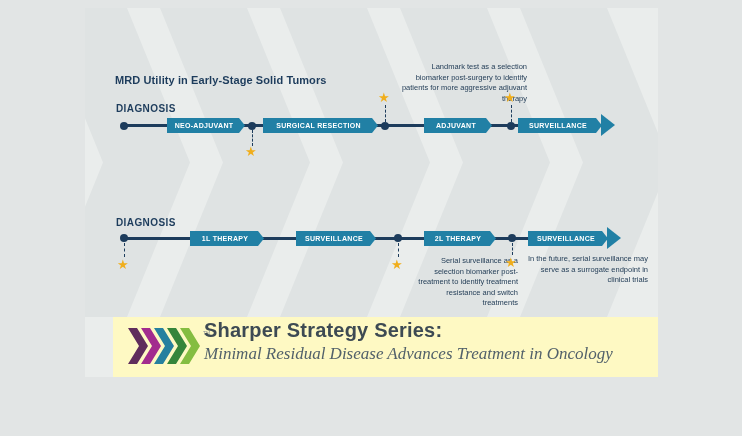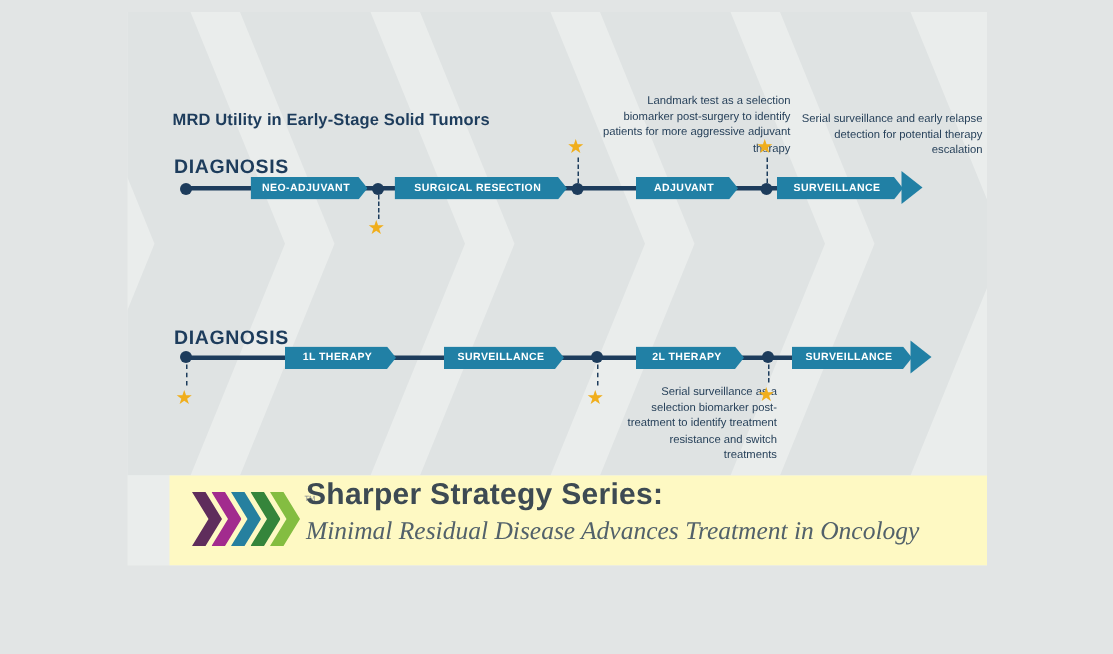--- a/index.html
+++ b/index.html
@@ -10,21 +10,21 @@
           clip-path:polygon(0 0,58% 0,100% 50%,58% 100%,0 100%,42% 50%);}
   .footer-band{position:absolute;left:0;top:309px;width:620px;height:60px;background:#fef9c3;margin-left:28px;}
   .logo{position:absolute;left:15px;top:11px;display:flex;align-items:center;}
   .lc{width:20px;height:36px;margin-right:-7px;
       clip-path:polygon(0 0,45% 0,100% 50%,45% 100%,0 100%,55% 50%);}
   .tm{font-size:5px;color:#8a8f93;margin-left:10px;align-self:flex-start;margin-top:2px;}
   .f-title{position:absolute;left:91px;top:2px;font-size:20px;font-weight:bold;color:#3d4a53;letter-spacing:.2px;}
   .f-sub{position:absolute;left:91px;top:27px;font-size:17px;font-style:italic;
          font-family:"Liberation Serif",serif;color:#52616a;}
   .tl-title{position:absolute;font-size:11px;font-weight:bold;color:#1d3c5c;letter-spacing:.1px;}
-  .diag{position:absolute;font-size:13px;font-weight:bold;color:#1d3c5c;letter-spacing:.4px;}
+  .diag{position:absolute;font-size:10px;font-weight:bold;color:#1d3c5c;letter-spacing:.4px;}
   .tl-line{position:absolute;height:3px;background:#1d3c5c;border-radius:2px;}
   .dot{position:absolute;width:8px;height:8px;border-radius:50%;background:#1d3c5c;}
   .stage{position:absolute;height:15px;background:#2180a5;display:flex;align-items:center;justify-content:center;
          clip-path:polygon(0 0,calc(100% - 6px) 0,100% 50%,calc(100% - 6px) 100%,0 100%);}
   .stage span{color:#ffffff;font-size:7px;font-weight:bold;letter-spacing:.3px;white-space:nowrap;padding-right:4px;}
   .ahead{position:absolute;width:0;height:0;border-top:11px solid transparent;border-bottom:11px solid transparent;
          border-left:14px solid #2180a5;}
   .dash{position:absolute;width:0;border-left:1px dashed #1d3c5c;}
   .star{position:absolute;color:#f0ae1c;font-size:13px;line-height:1;}
   .ann{position:absolute;font-size:7.5px;line-height:1.4;color:#27415a;text-align:right;}
@@ -82,21 +82,20 @@
   <div class="dash" style="left:252px;top:130px;height:16px"></div>
   <div class="dash" style="left:385px;top:105px;height:17px"></div>
   <div class="dash" style="left:511px;top:105px;height:17px"></div>
 
   <div class="star" style="left:245px;top:145px">★</div>
 
   <div class="star" style="left:378px;top:91px">★</div>
   <div class="ann" style="left:397px;top:62px;width:130px">Landmark test as a selection biomarker post-surgery to identify patients for more aggressive adjuvant therapy</div>
 
   <div class="star" style="left:504px;top:91px">★</div>
-  <div class="ann" style="left:523px;top:74px;width:132px">Serial surveillance and early relapse detection for potential therapy escalation</div>
 
   <div class="diag" style="left:116px;top:217px">DIAGNOSIS</div>
 
   <div class="tl-line" style="left:124px;top:237px;width:483px"></div>
   <div class="ahead" style="left:607px;top:227px"></div>
 
   <div class="stage" style="left:190px;top:231px;width:74px">
     <span>1L THERAPY</span>
   </div>
   <div class="stage" style="left:296px;top:231px;width:80px">
@@ -116,14 +115,15 @@
   <div class="dash" style="left:124px;top:243px;height:14px"></div>
   <div class="dash" style="left:398px;top:243px;height:14px"></div>
   <div class="dash" style="left:512px;top:243px;height:12px"></div>
 
   <div class="star" style="left:117px;top:258px">★</div>
 
   <div class="star" style="left:391px;top:258px">★</div>
   <div class="ann" style="left:410px;top:256px;width:108px">Serial surveillance as a selection biomarker post-treatment to identify treatment resistance and switch treatments</div>
 
   <div class="star" style="left:505px;top:256px">★</div>
+  <div class="ann" style="left:524px;top:254px;width:124px">In the future, serial surveillance may serve as a surrogate endpoint in clinical trials</div>
 
 </div>
 
 </body></html>

